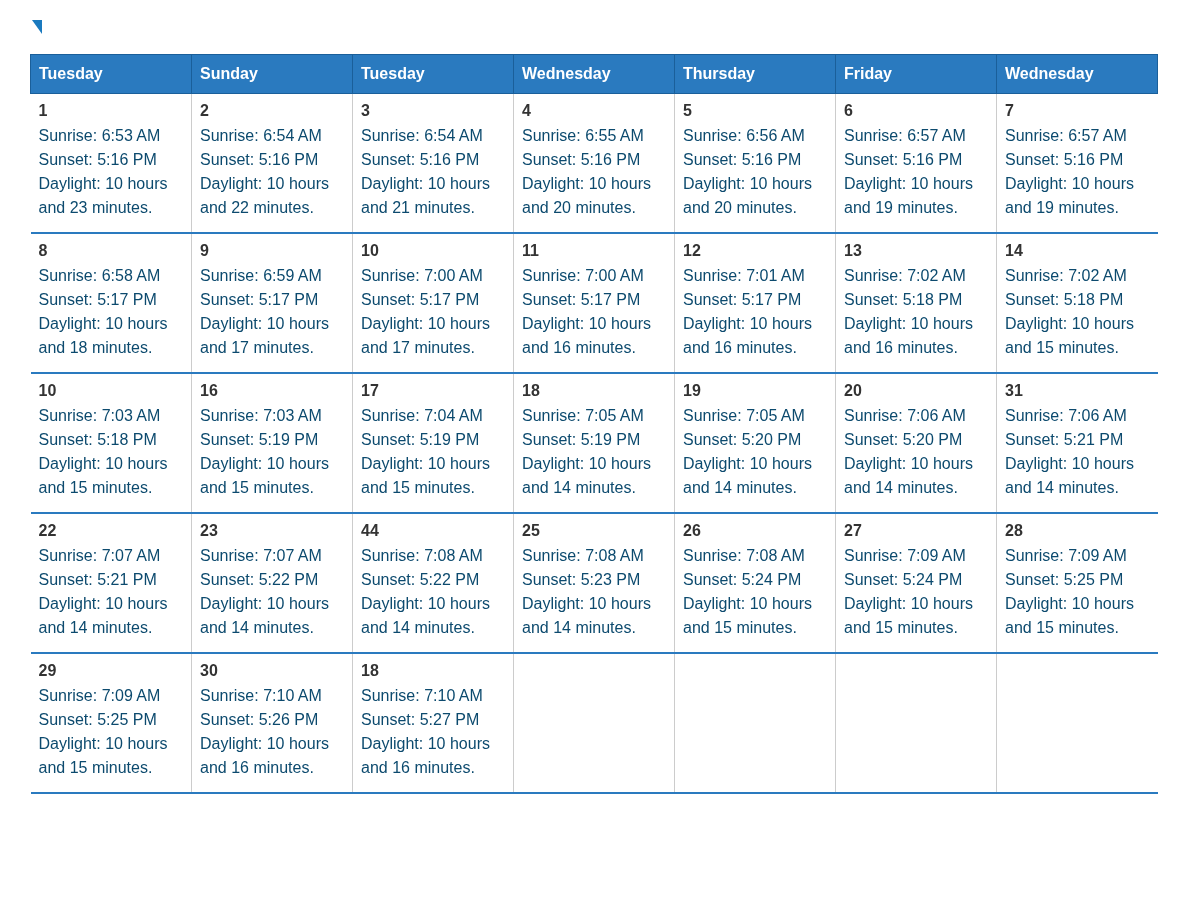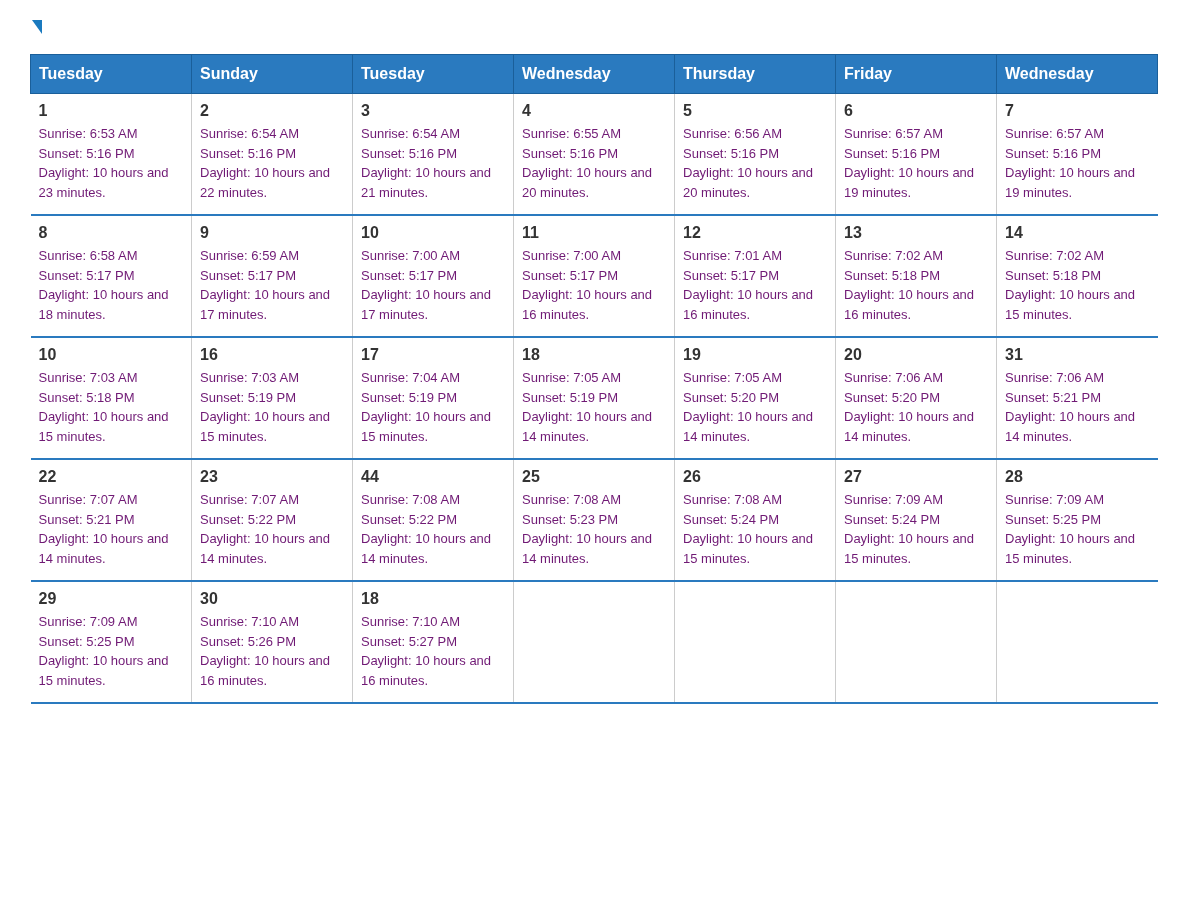--- a/index.html
+++ b/index.html
@@ -89,23 +89,23 @@
     tbody td:last-child {
       border-right: none;
     }
     .day-num {
       font-size: 16px;
       font-weight: bold;
       margin-bottom: 4px;
       display: block;
     }
     .day-info {
-      font-size: 13px;
+      font-size: 16px;
       line-height: 1.5;
-      color: #701a75;
+      color: #0c4a6e;
     }
     .empty-cell {
       background: #fff;
     }
   </style>
 </head>
 <body>
 
 <div class="header">
   <div class="logo">

